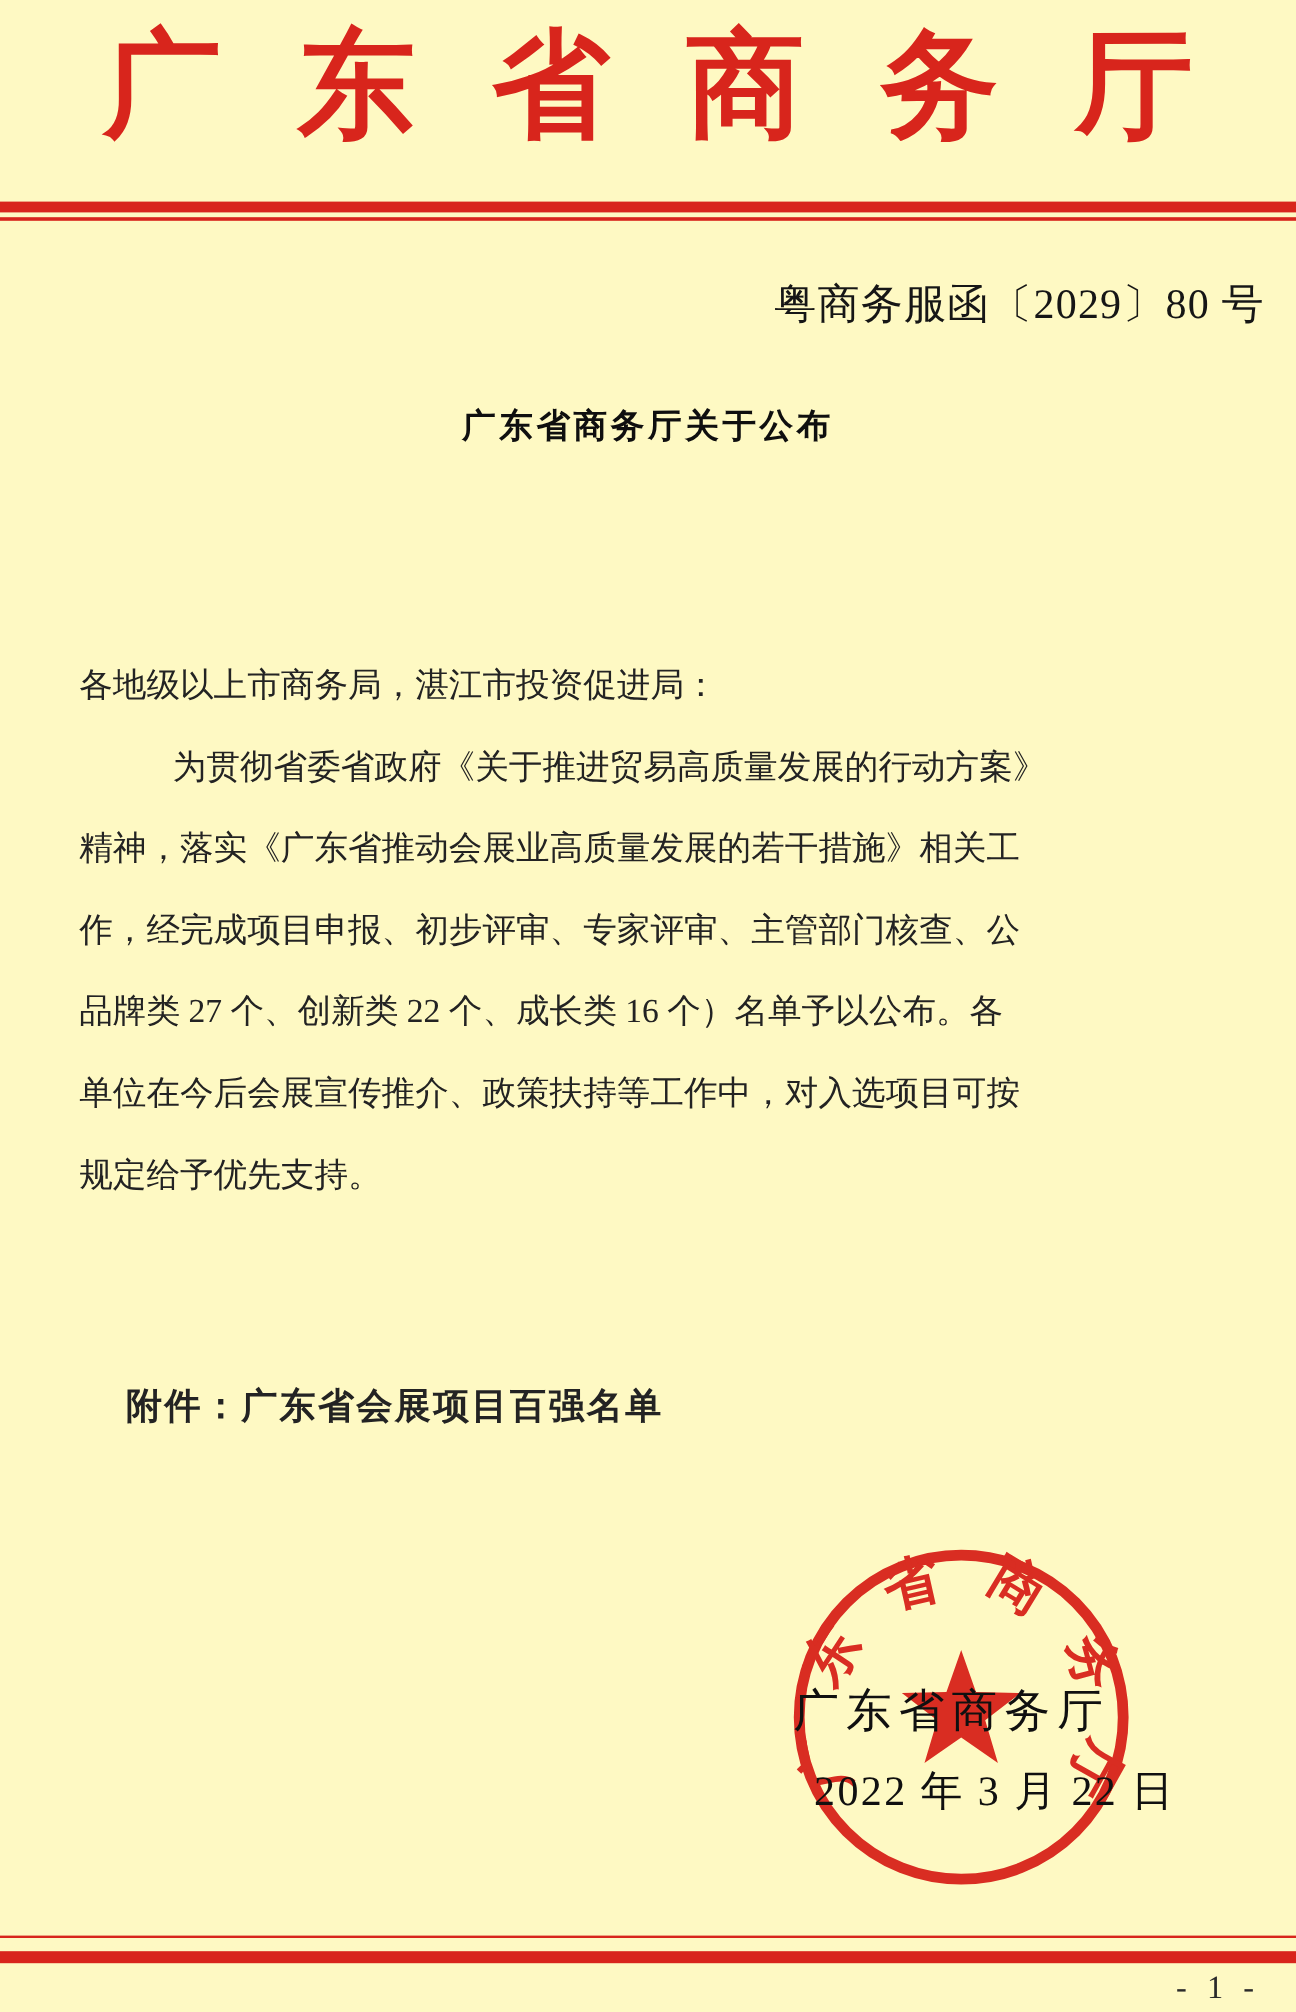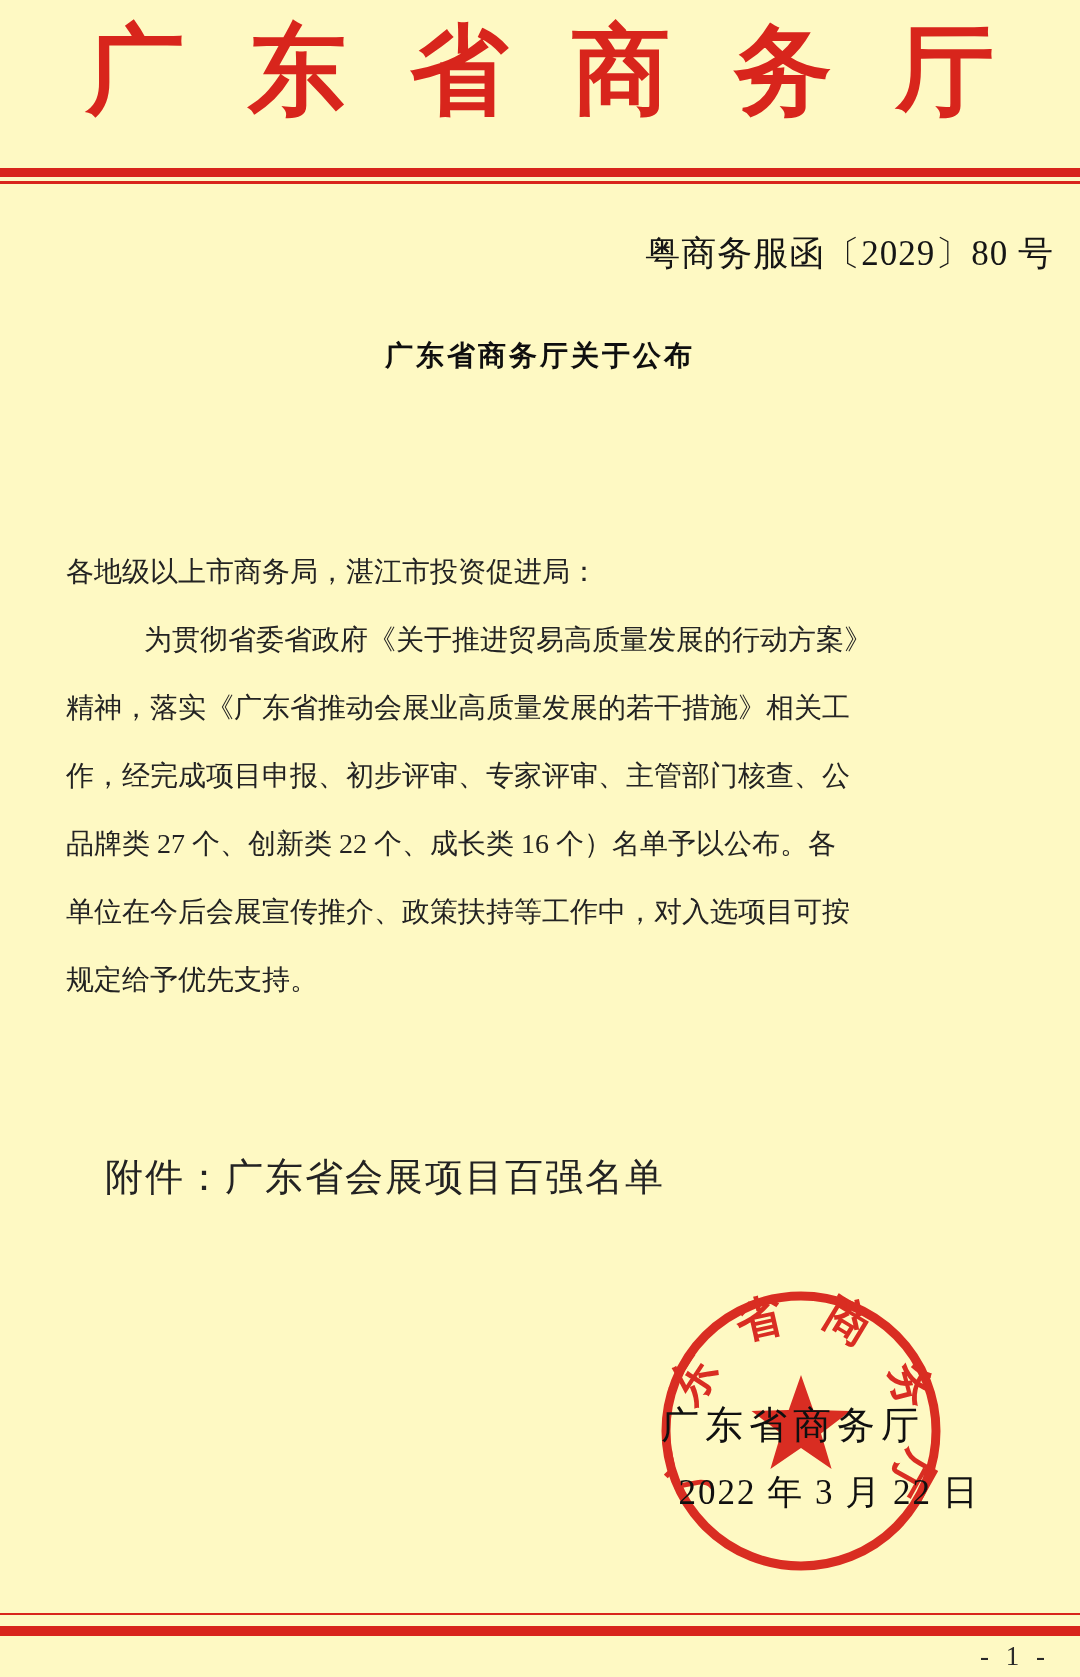--- a/index.html
+++ b/index.html
@@ -61,24 +61,25 @@
     color:#232323;
     white-space:nowrap;
     margin-left:33px;
   }
   .body-line{white-space:nowrap;}
   .body-line.indent{margin-left:78px;}
   
   .attachment{
     position:absolute;
     top:1152px;left:105px;
-    font-size:38px;
+    font-size:30px;
     color:#232323;
     letter-spacing:2px;
     white-space:nowrap;
+    font-weight:bold;
   }
   
   .seal{
     position:absolute;
     left:655px;top:1285px;
     width:292px;height:292px;
     z-index:1;
     opacity:0.96;
   }
   .seal text{

